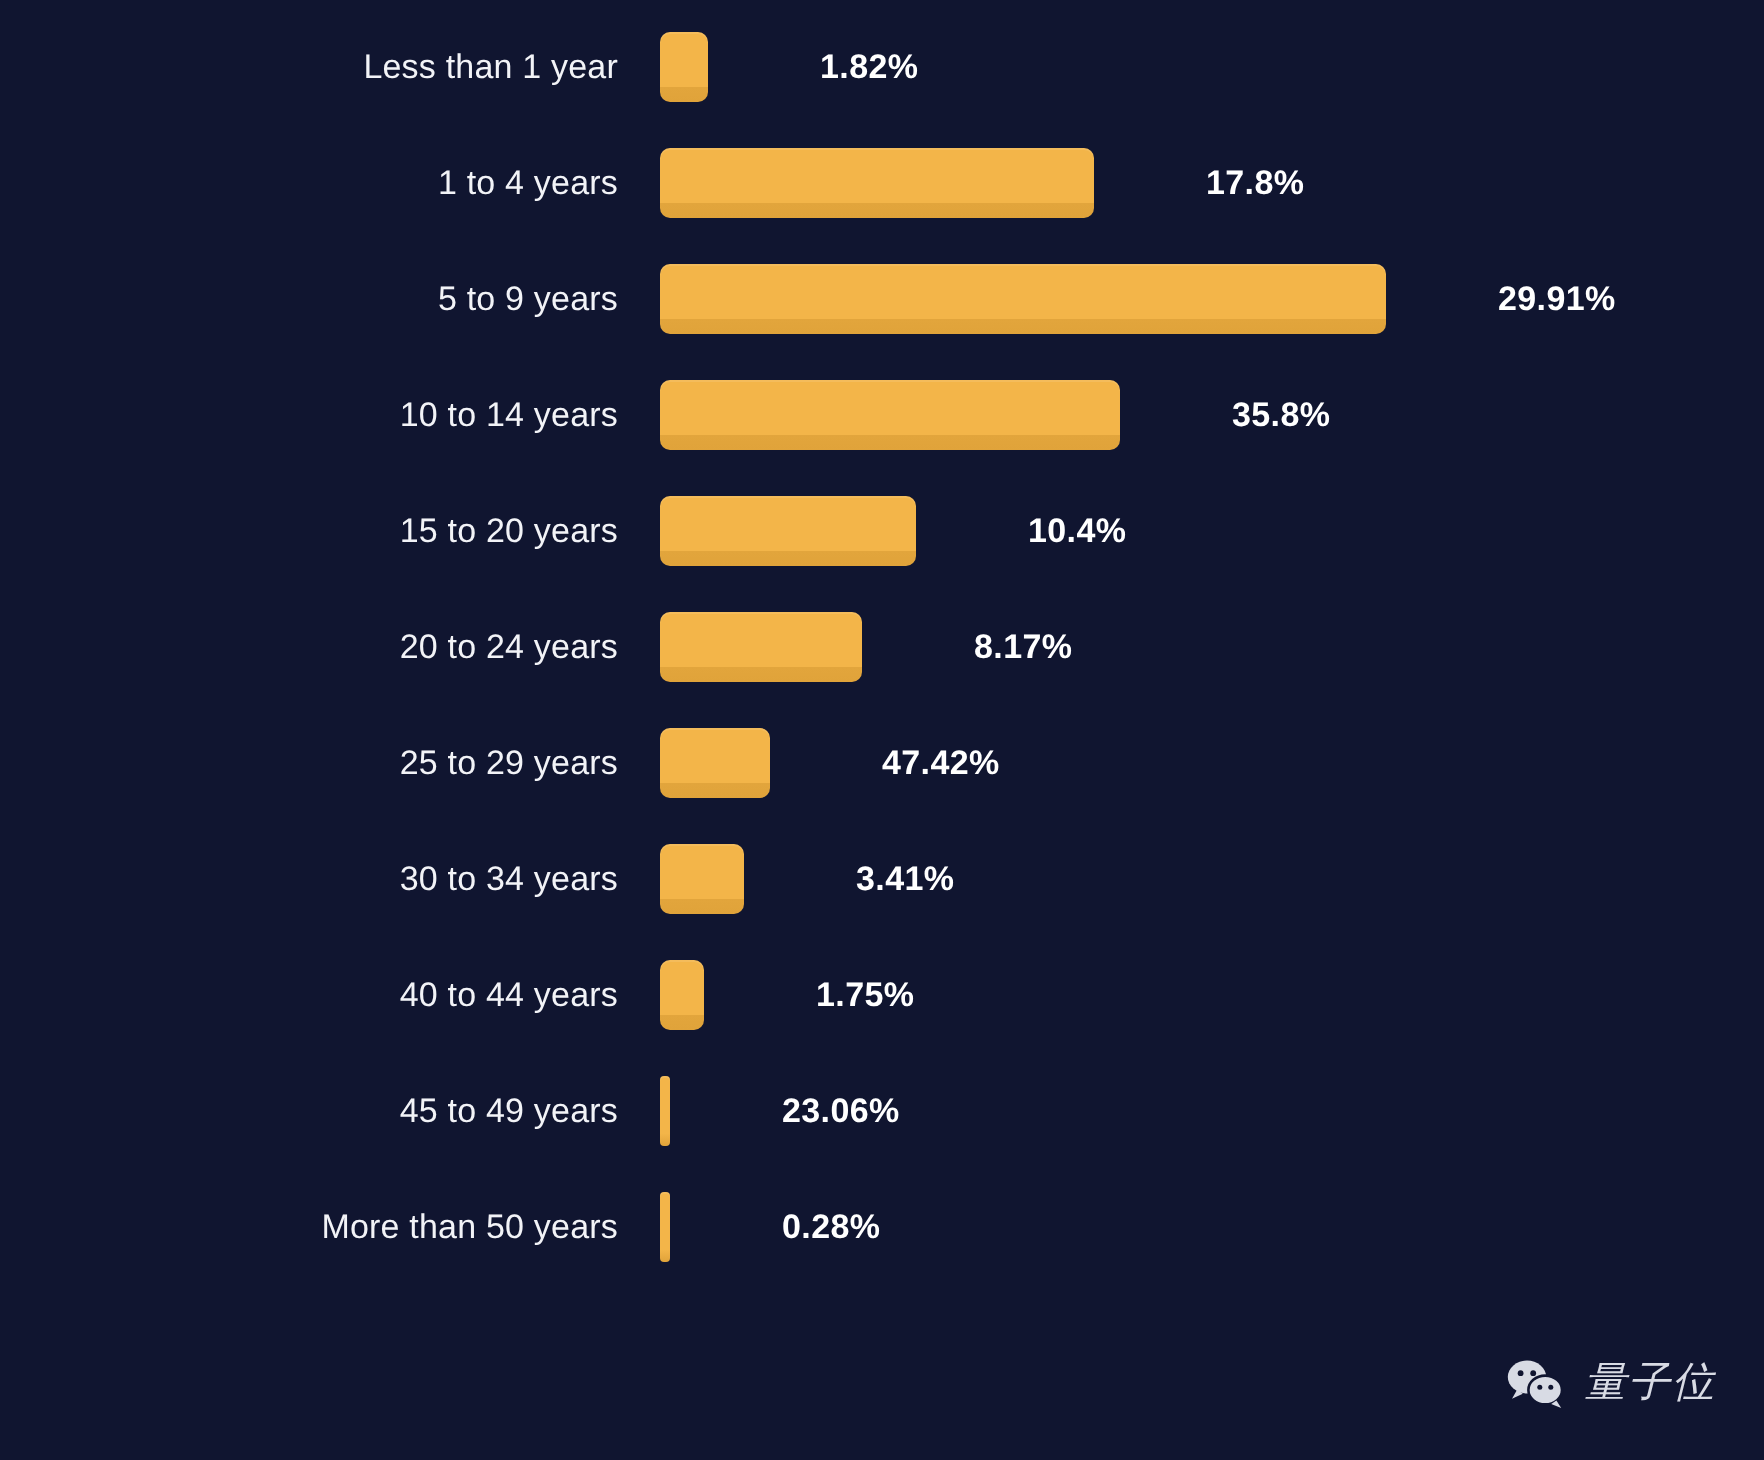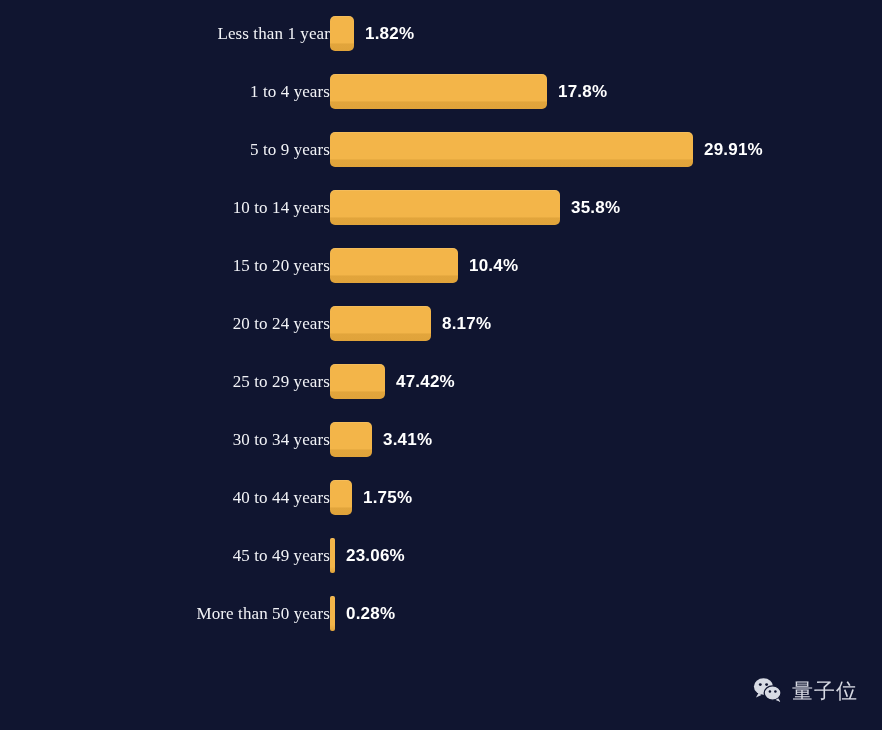--- a/index.html
+++ b/index.html
@@ -30,34 +30,35 @@
     position: relative;
     height: 35px;
     margin-bottom: 23px;
     display: flex;
     align-items: center;
   }
   .cat-label {
     width: 330px;
     flex: 0 0 330px;
     text-align: right;
+    padding-right: 21px;
     box-sizing: border-box;
     color: #f2f3f7;
     font-size: 17px;
     line-height: 35px;
     letter-spacing: 0.1px;
     white-space: nowrap;
-    font-family: Liberation Serif, serif;
   }
   .bar-area {
     position: relative;
     flex: 1 1 auto;
     height: 35px;
     display: flex;
     align-items: flex-start;
+    gap: 45px;
   }
   .bar {
     height: 35px;
     border-radius: 5px;
     background: linear-gradient(to bottom,
                 #f3b549 0%,
                 #f3b549 78%,
                 #e2a53c 79%,
                 #e0a33a 100%);
     box-shadow: inset 0 1px 0 rgba(255,255,255,0.10);
@@ -78,23 +79,24 @@
     margin-left: 11px;
     white-space: nowrap;
     letter-spacing: 0.2px;
   }
   
   #watermark {
     position: absolute;
     right: 24px;
     bottom: 25px;
     display: flex;
-    align-items: flex-start;
+    align-items: flex-end;
     gap: 9px;
     opacity: 0.93;
+    font-style: italic;
   }
   #watermark .wm-text {
     color: #e8eaf2;
     font-size: 21px;
     letter-spacing: 1px;
     font-family: "DejaVu Sans", sans-serif;
   }
   .wechat-icon {
     display: block;
   }

